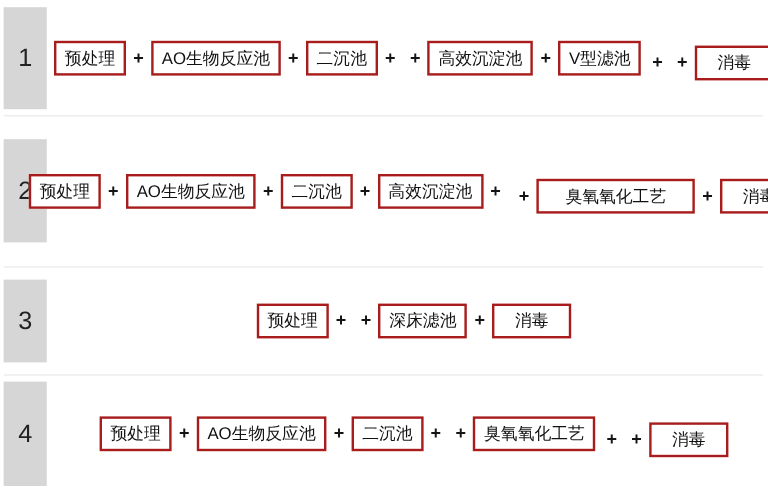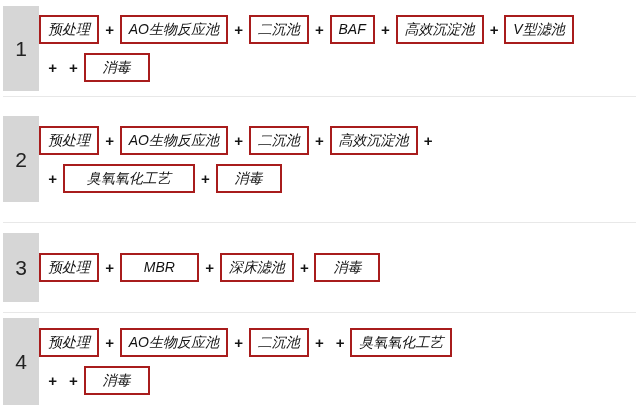--- a/index.html
+++ b/index.html
@@ -79,25 +79,25 @@
     color: #222222;
     line-height: 1;
     letter-spacing: 0;
     font-family: "Liberation Sans", "DejaVu Sans", sans-serif;
   }
 
   
   .flow-cell {
     flex: 1 1 auto;
     display: flex;
-    flex-direction: column;
-    justify-content: center;
+    flex-direction: row;
+    justify-content: center;
+    padding-left: 11px;
     box-sizing: border-box;
     min-width: 0;
-    font-style: italic;
   }
 
   .flow-line {
     display: flex;
     align-items: center;
     flex-wrap: nowrap;
     white-space: nowrap;
   }
   .flow-line + .flow-line { margin-top: 9px; }
 
@@ -142,21 +142,20 @@
       </div>
     </div>
     <div class="flow-cell">
       <div class="flow-line">
         <span class="stage">预处理</span>
         <span class="plus">+</span>
         <span class="stage">AO生物反应池</span>
         <span class="plus">+</span>
         <span class="stage">二沉池</span>
         <span class="plus">+</span>
-        <span class="stage">BAF</span>
         <span class="plus">+</span>
         <span class="stage">高效沉淀池</span>
         <span class="plus">+</span>
         <span class="stage">V型滤池</span>
       </div>
       <div class="flow-line indent">
         <span class="plus">+</span>
         <span class="plus">+</span>
         <span class="stage wide">消毒</span>
       </div>
@@ -192,21 +191,20 @@
   <div class="scheme-row row-3">
     <div class="index-cell">
       <div class="index-chip">
         <span class="index-label">3</span>
       </div>
     </div>
     <div class="flow-cell">
       <div class="flow-line">
         <span class="stage">预处理</span>
         <span class="plus">+</span>
-        <span class="stage xwide">MBR</span>
         <span class="plus">+</span>
         <span class="stage">深床滤池</span>
         <span class="plus">+</span>
         <span class="stage wide">消毒</span>
       </div>
     </div>
   </div>
 
   <div class="scheme-row row-4">
     <div class="index-cell">

